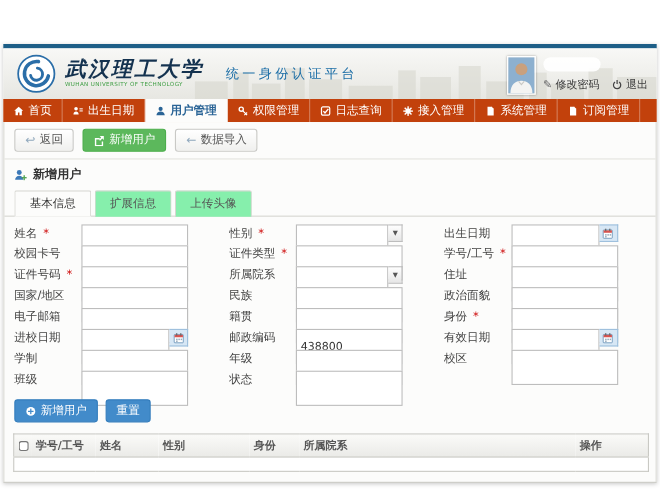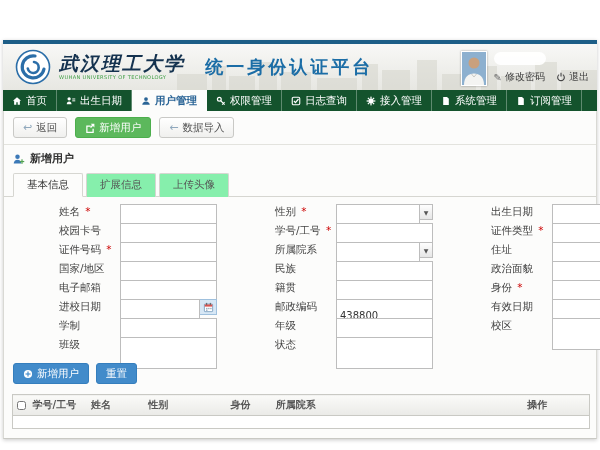--- a/index.html
+++ b/index.html
@@ -14,37 +14,37 @@
     position:relative; display:flex; align-items:center; overflow:hidden; }
   .skyline { position:absolute; right:0; bottom:0; height:34px; opacity:.55; z-index:1; }
   .logo-wrap { display:flex; align-items:center; padding-left:12px; gap:8px;
     position:relative; z-index:2; }
   .logo-circle svg { display:block; }
   .uni-block { display:flex; flex-direction:column; line-height:1; }
   .uni-name { font-family:"DejaVu Serif","Liberation Serif",serif; font-style:italic;
     font-weight:bold; font-size:19px; color:#14324f; letter-spacing:2px; }
   .uni-en { font-size:6px; color:#3f9e44; letter-spacing:.4px; margin-top:2px;
     transform:scale(.85); transform-origin:left top; white-space:nowrap; }
-  .platform-title { font-size:18px; font-weight:bold; color:#1b6da6;
+  .platform-title { font-size:12px; font-weight:normal; color:#1b6da6;
     margin-left:12px; letter-spacing:3px; }
   .user-area { position:absolute; right:8px; bottom:4px; display:flex;
     align-items:flex-end; gap:7px; z-index:2; }
   .avatar { width:26px; height:35px; border:1px solid #fff;
     box-shadow:0 0 2px rgba(0,0,0,.35); }
   .avatar svg { display:block; }
   .user-meta { display:flex; flex-direction:column; gap:5px; padding-bottom:2px; }
   .redacted { width:52px; height:13px; background:rgba(255,255,255,.92);
     border-radius:7px; }
   .user-links { display:flex; gap:11px; font-size:10px; color:#3c3c3c; }
   .ulink { display:flex; align-items:center; gap:3px; cursor:pointer; }
   .pencil { color:#6b6b6b; font-size:10px; }
   .power svg { display:block; }
 
   
-  .navbar { height:21px; background:#14532d; display:flex; font-size:10.5px; }
+  .navbar { height:21px; background:#c2410c; display:flex; font-size:10.5px; }
   .nav-item { display:flex; align-items:center; gap:4px; padding:0 9px; color:#fff;
     border-right:1px solid rgba(255,255,255,.32); cursor:pointer; white-space:nowrap; }
   .nav-item.active { background:#fcfcfb; color:#2a6496; font-weight:bold; }
   .nav-ic svg { width:10px; height:10px; display:block; fill:currentColor; }
 
   
   .body-area { border-left:1px solid #d9d9d4; border-right:1px solid #d9d9d4;
     border-bottom:1px solid #c9c9c4; background:#fcfcfb; }
   .toolbar { padding:6px 9px; display:flex; gap:8px; }
   .btn { display:inline-flex; align-items:center; gap:4px; font-size:10.5px;
@@ -62,21 +62,21 @@
   .tabs { display:flex; gap:3px; padding:3px 9px 0; border-bottom:1px solid #d6d6d1; }
   .tab { font-size:10.5px; color:#555; padding:4px 13px; border:1px solid #d6d6d1;
     border-bottom:none; background:#86efac; border-radius:2px 2px 0 0;
     margin-bottom:-1px; cursor:pointer; }
   .tab.active { background:#fcfcfb; font-weight:normal; color:#333;
     border-bottom:1px solid #fcfcfb; }
 
   .form-grid { padding:7px 9px 5px; display:grid;
     grid-template-columns:repeat(3,1fr); gap:3px 12px; }
   .cell { display:flex; align-items:center; gap:4px; height:16px; }
-  .flabel { width:57px; flex:none; font-size:10.5px; color:#444; white-space:nowrap;margin-left:46px; }
+  .flabel { width:57px; flex:none; font-size:10.5px; color:#444; white-space:nowrap; }
   .req { color:#c00; margin-left:2px; font-size:10.5px; }
   .ctrl { width:97px; flex:none; display:flex; align-items:stretch; height:16px; }
   .tin { flex:1; min-width:0; height:32px; border:1px solid #bdbdbd; font-size:10px;
     padding:0 3px; background:#fff; color:#333; font-family:inherit; outline:none; }
   .dd-btn { width:13px; flex:none; border:1px solid #bdbdbd; border-left:none;
     background:linear-gradient(#fefefe,#e6e6e6); display:flex; align-items:center;
     justify-content:center; font-size:6px; color:#555; cursor:pointer; }
   .date-btn { width:17px; flex:none; border:1px solid #9fc0dd; border-left:none;
     background:#d7e7f5; display:flex; align-items:center; justify-content:center;
     cursor:pointer; }
@@ -315,27 +315,27 @@
             </span>
           </span>
         </div>
         <div class="cell">
           <label class="flabel">校园卡号</label>
           <span class="ctrl">
             <input class="tin" type="text" style="">
           </span>
         </div>
         <div class="cell">
+          <label class="flabel">证件类型 <span class="req">*</span></label>
+          <span class="ctrl">
+            <input class="tin" type="text" style="">
+          </span>
+        </div>
+        <div class="cell">
           <label class="flabel">学号/工号 <span class="req">*</span></label>
-          <span class="ctrl">
-            <input class="tin" type="text" style="">
-          </span>
-        </div>
-        <div class="cell">
-          <label class="flabel">证件类型 <span class="req">*</span></label>
           <span class="ctrl">
             <input class="tin" type="text" style="">
           </span>
         </div>
         <div class="cell">
           <label class="flabel">证件号码 <span class="req">*</span></label>
           <span class="ctrl">
             <input class="tin" type="text" style="">
           </span>
         </div>

